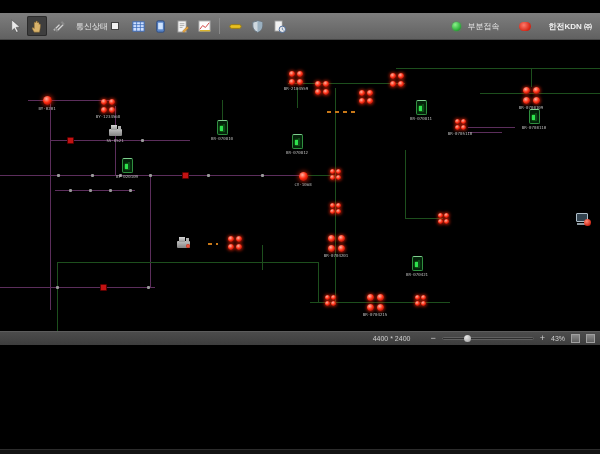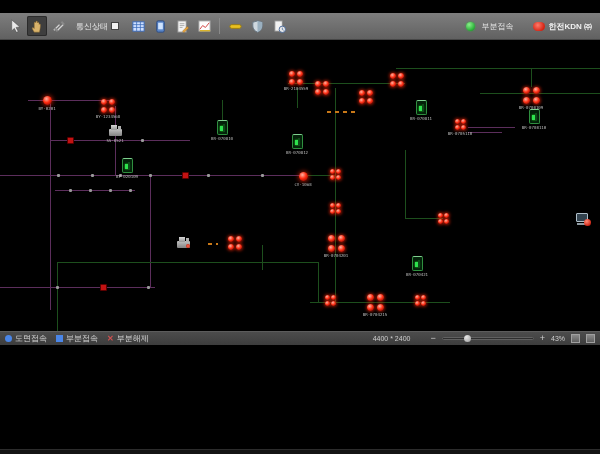--- a/index.html
+++ b/index.html
@@ -24,21 +24,21 @@
   .tbicon svg { width:15px; height:15px; }
   .tbicon.active { background:#3e3e3e; box-shadow:inset 0 0 0 1px #2a2a2a; }
   .tb-label { font-size:8px; color:#e8e8e8; margin:0 3px 0 6px; white-space:nowrap; }
   .tb-check { width:8px; height:8px; background:#f2f2f2; border:1px solid #444; margin-right:8px; }
   .tb-sep { width:1px; height:16px; background:#4f4f4f; margin:0 4px; border-right:1px solid #8a8a8a; }
   .tb-right { margin-left:auto; display:flex; align-items:center; gap:6px; padding-right:4px; }
   .status-dot { width:9px; height:9px; border-radius:50%;
     background:radial-gradient(circle at 35% 30%, #8af08a, #2db23a 65%, #1a7a24);
     box-shadow:0 0 2px #2db23a; }
   .status-label { font-size:8px; color:#e6e6e6; }
-  .brand { display:flex; align-items:center; gap:3px; margin-left:14px; }
+  .brand { display:flex; align-items:center; gap:17px; margin-left:14px; }
   .brand-badge { width:12px; height:9px; border-radius:5px;
     background:radial-gradient(circle at 40% 35%, #ff7a6a, #d42414 70%); }
   .brand-label { font-size:8px; font-weight:bold; color:#f0f0f0; white-space:nowrap; }
 
   
   #canvas { position:absolute; left:0; top:40px; width:600px; height:291px;
     background:#000; overflow:hidden; }
   .ln { position:absolute; }
   .node { position:absolute; width:3px; height:3px; background:#9a9a9a; border-radius:1px; }
   .cluster { position:absolute; }
@@ -369,34 +369,20 @@
         <span class="scr"></span>
         <span class="base"></span>
         <span class="badge"></span>
       </div>
       <div class="marker" style="left: 67px; top: 97px;"></div>
       <div class="marker" style="left: 100px; top: 244px;"></div>
       <div class="marker" style="left: 182px; top: 132px;"></div>
     </div>
 
   <div class="statusbar">
-    <div id="legend" style="display:flex;align-items:center">
-        <span class="leg">
-          <span class="li-circle" style="background: rgb(74, 134, 232);"></span>
-          <span class="t">도면접속</span>
-        </span>
-        <span class="leg">
-          <span class="li-square" style="background: rgb(74, 134, 232);"></span>
-          <span class="t">부분접속</span>
-        </span>
-        <span class="leg">
-          <span class="li-x" style="color: rgb(208, 80, 80);">✕</span>
-          <span class="t">부분해제</span>
-        </span>
-      </div>
     <div class="sb-right">
       <span class="sb-res">4400 * 2400</span>
       <span class="zoom-minus">−</span>
       <span class="zoom-track">
         <span class="zoom-thumb" id="zthumb" style="left: 21px;"></span>
       </span>
       <span class="zoom-plus">+</span>
       <span class="sb-zoom">43%</span>
       <span class="sb-btn"></span>
       <span class="sb-btn"></span>

